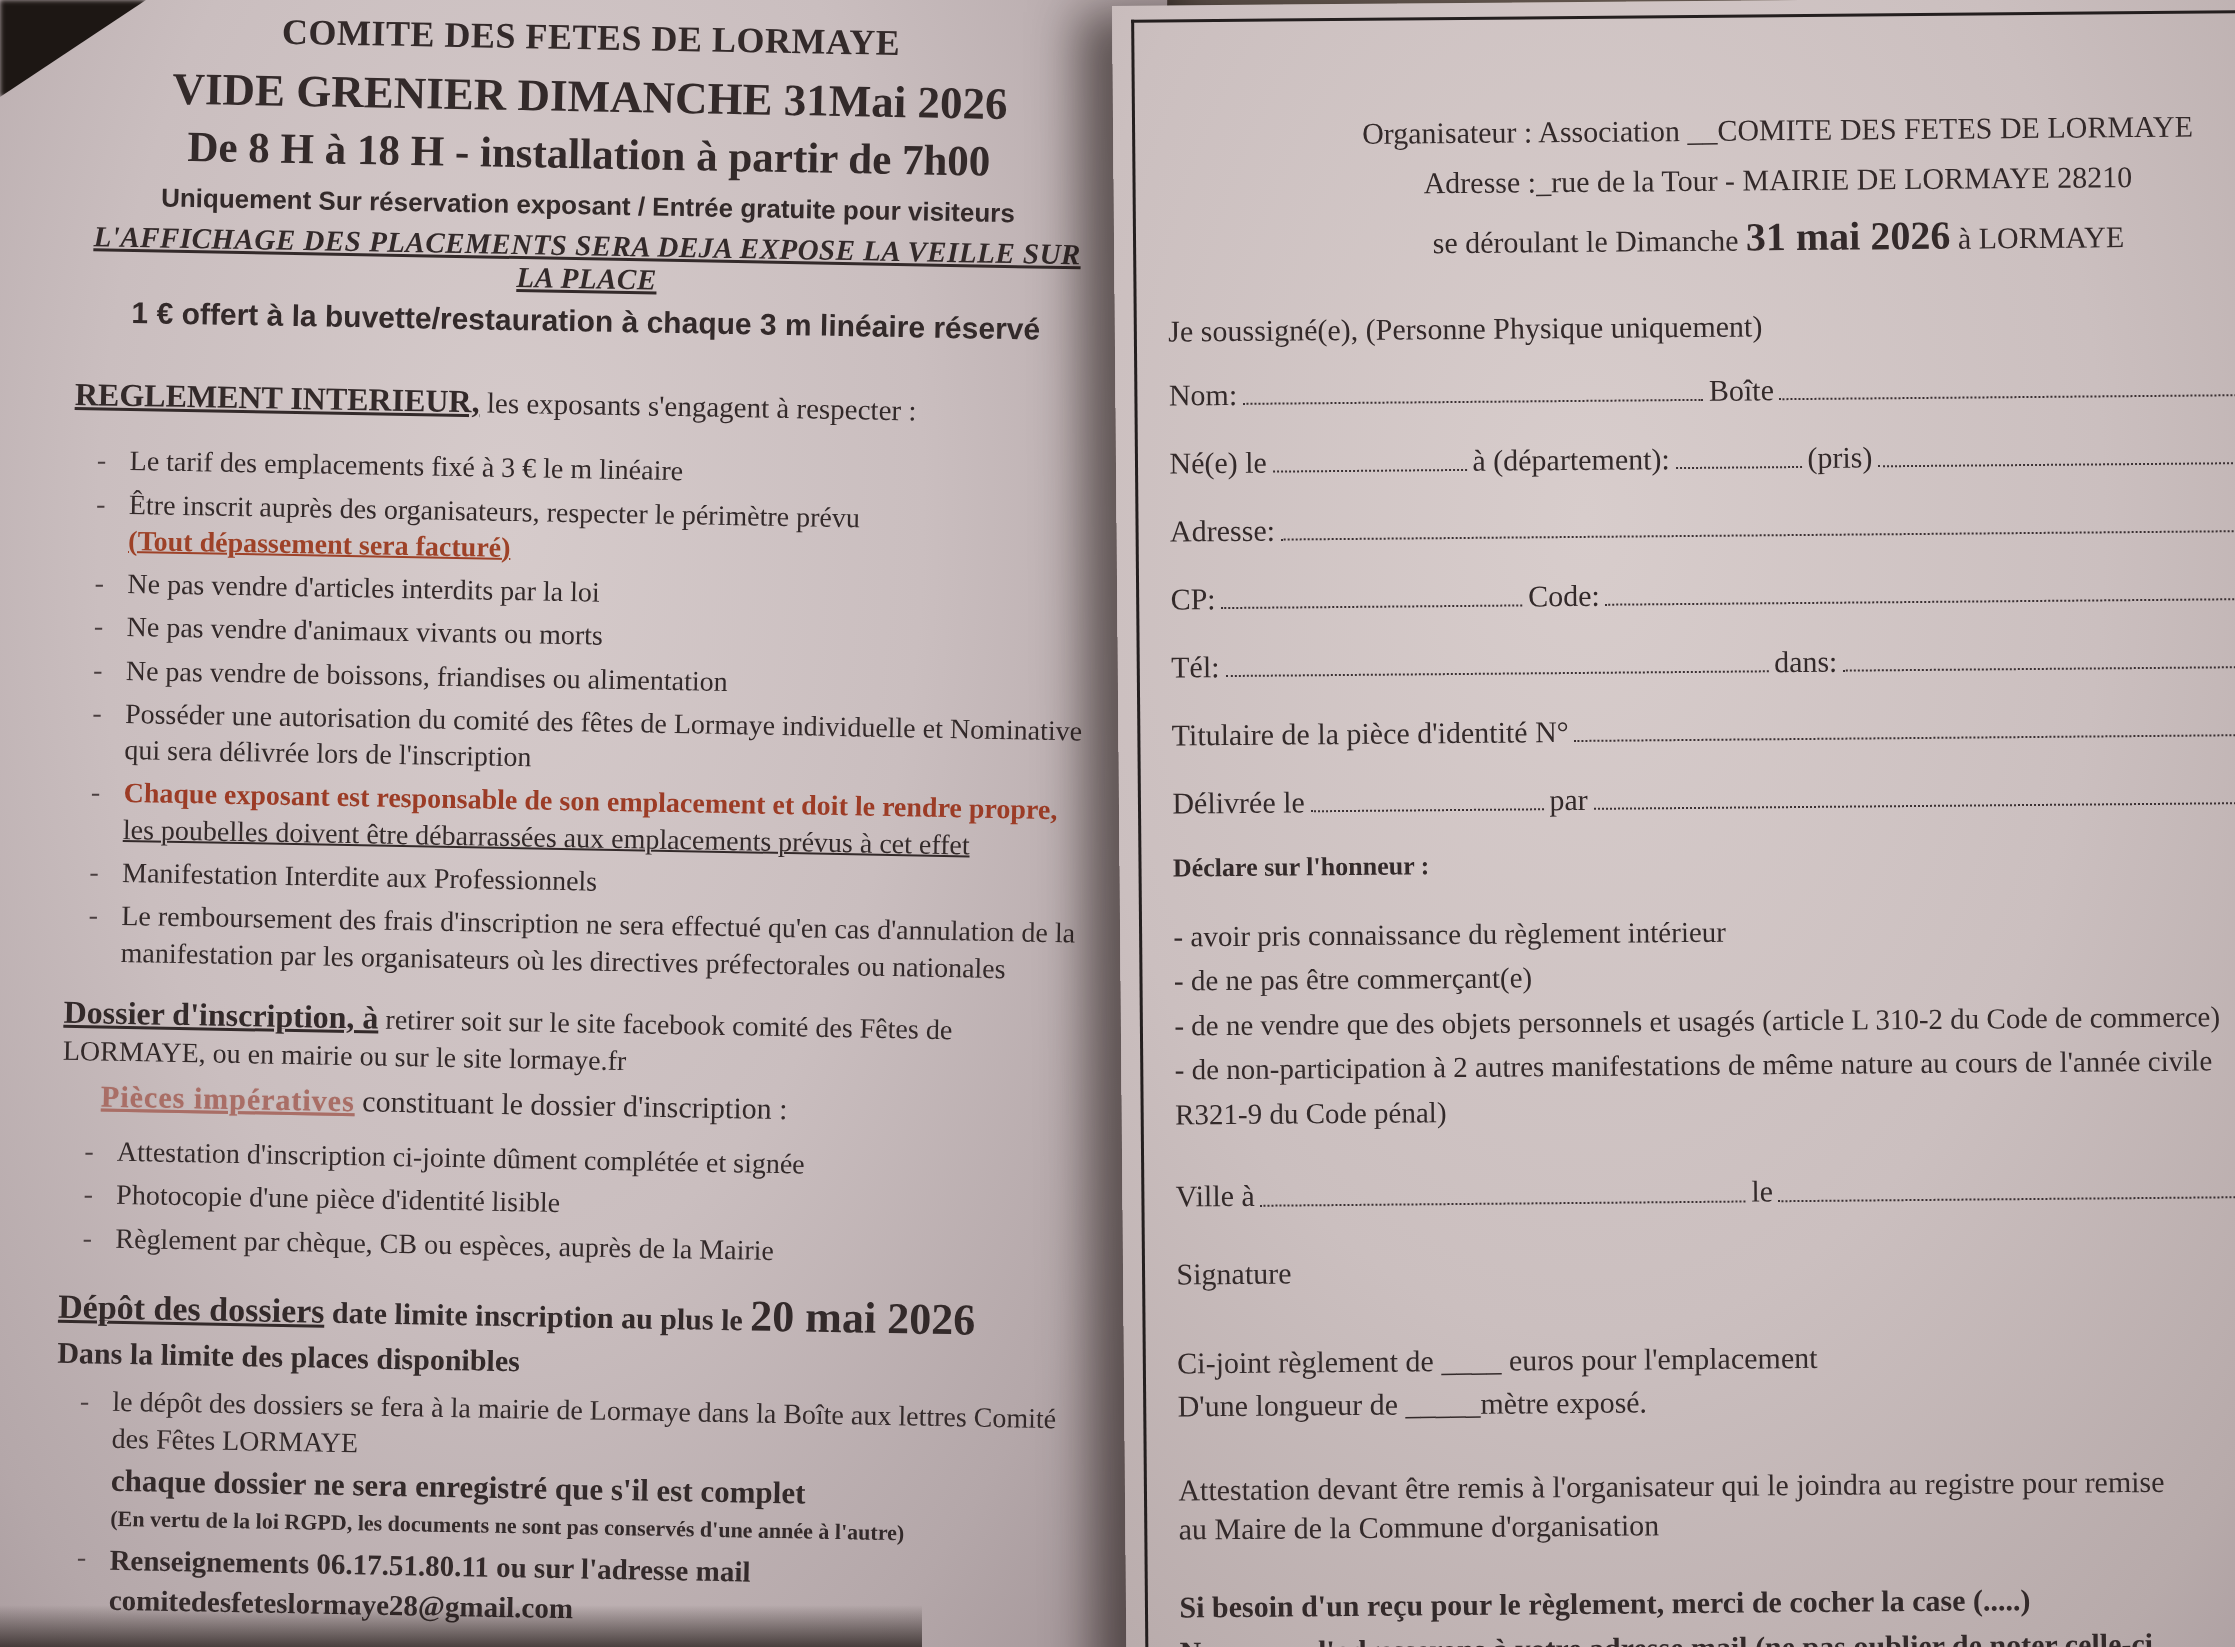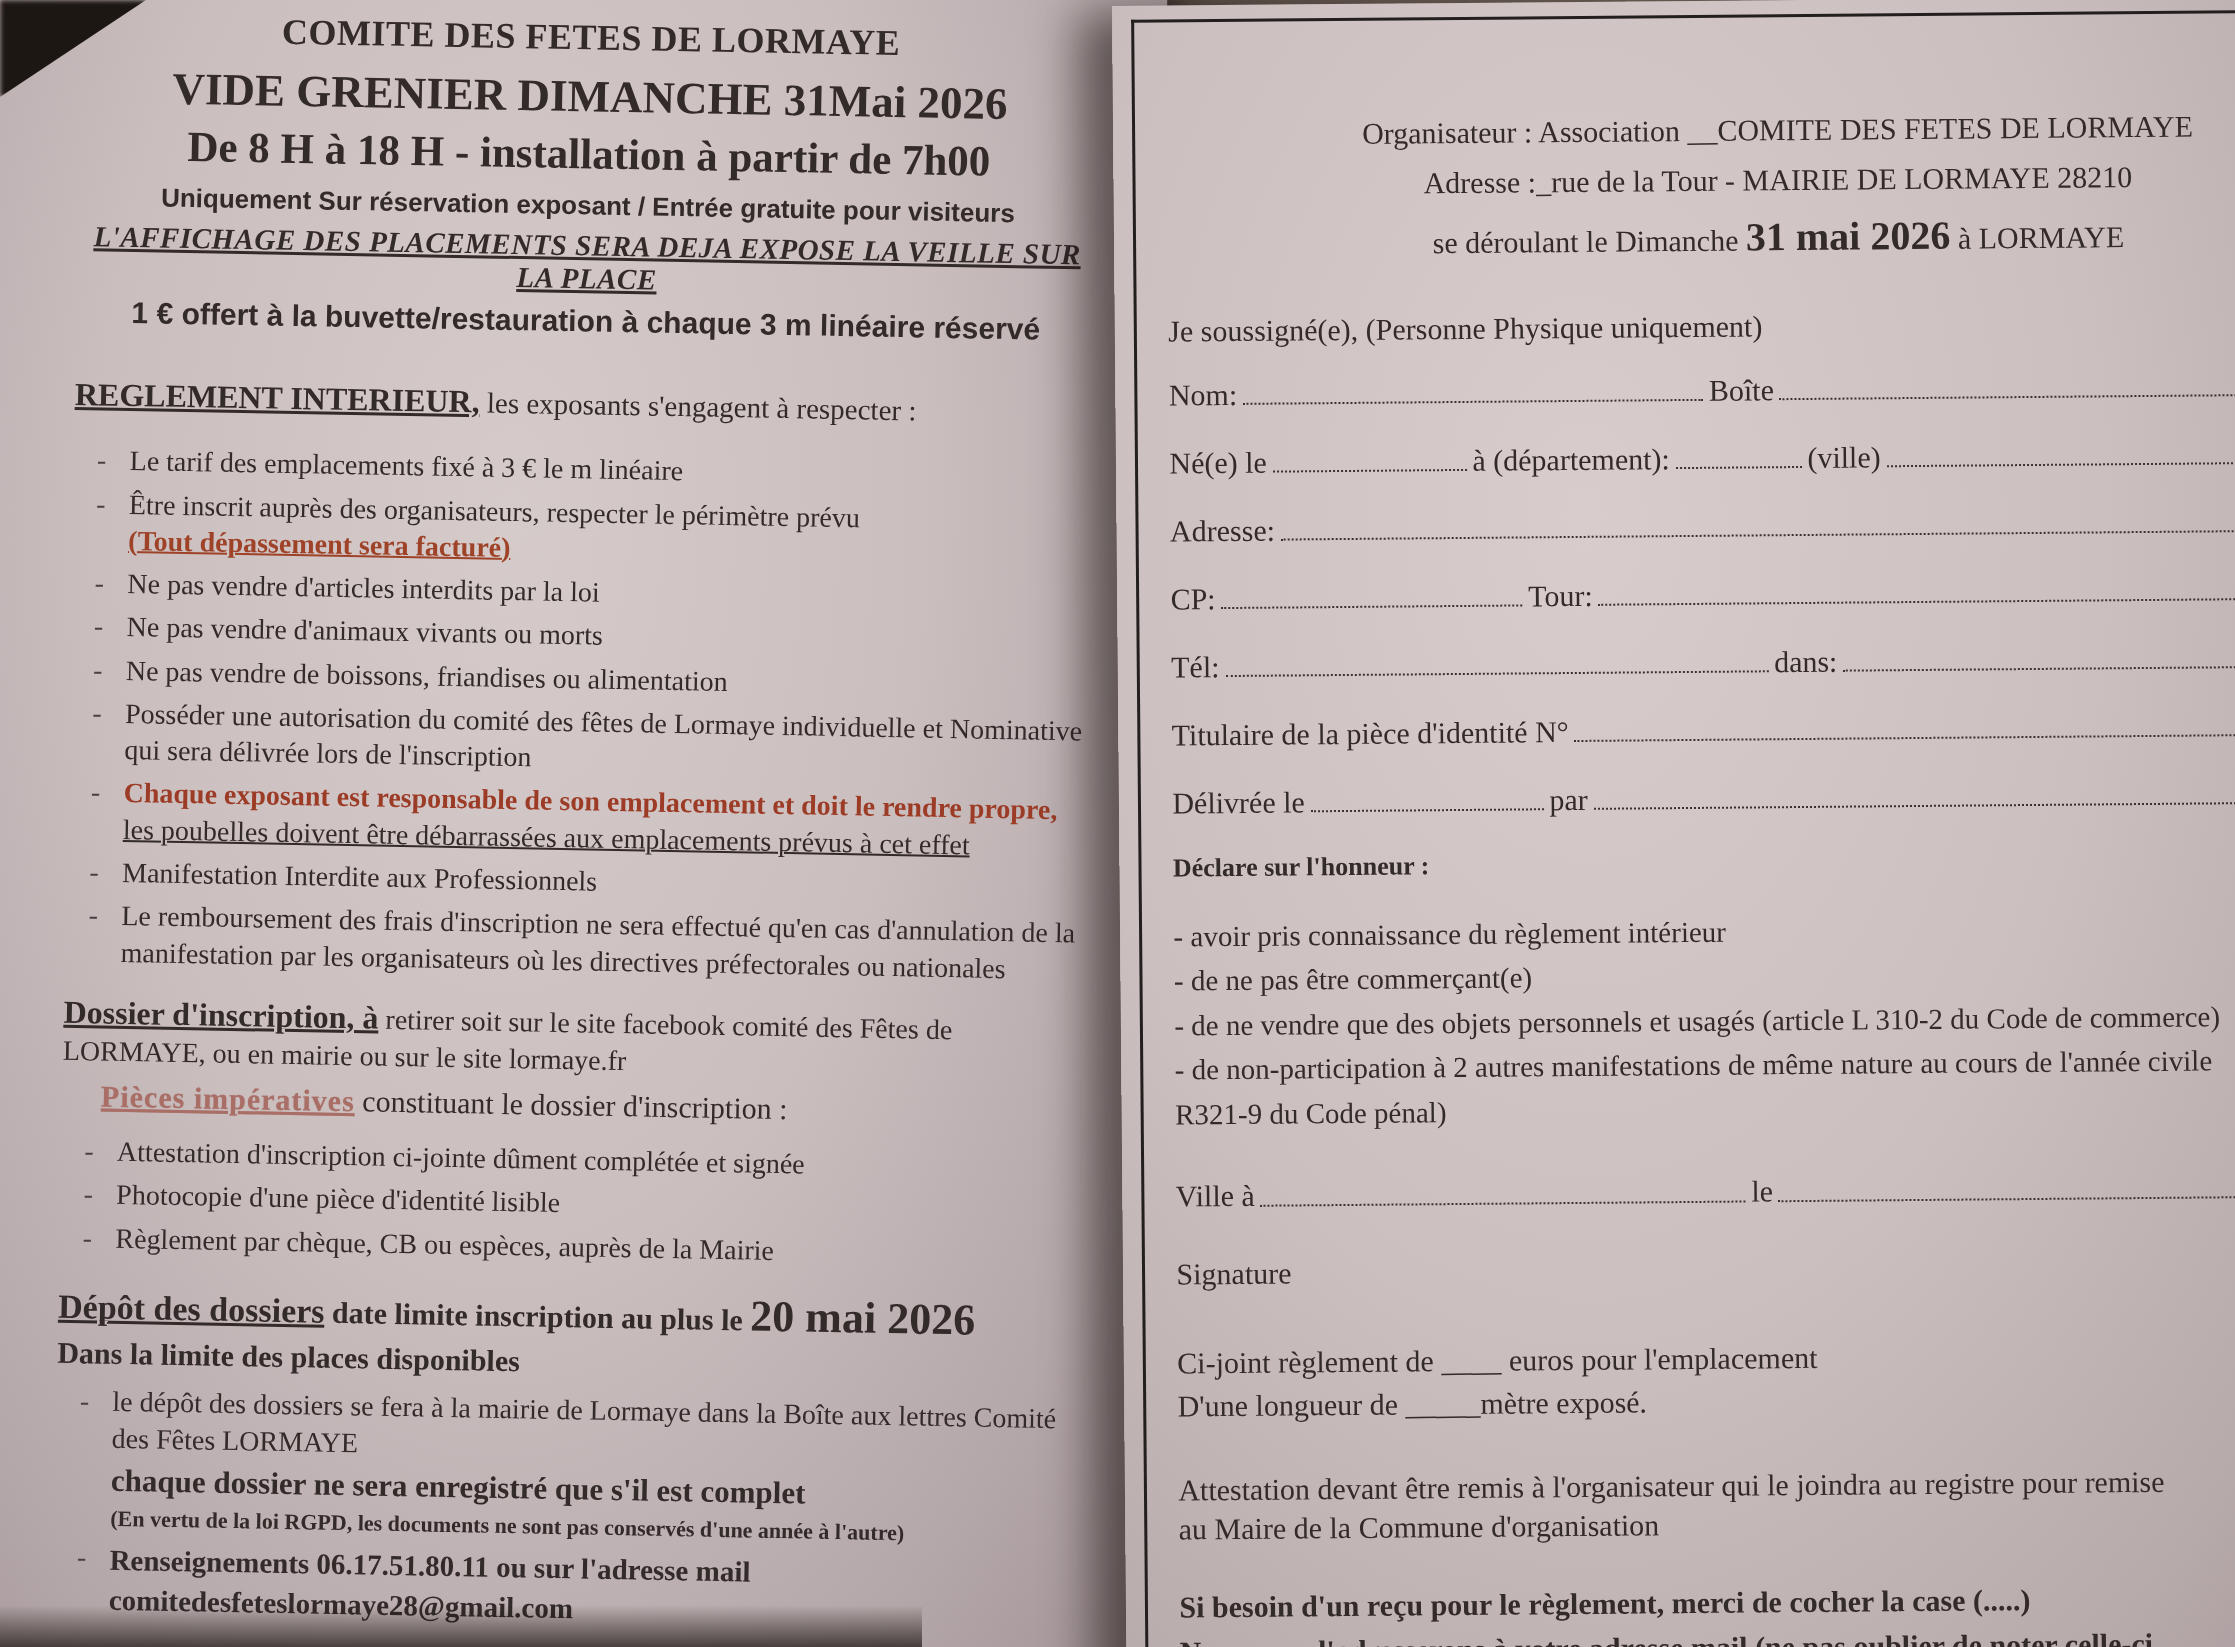--- a/index.html
+++ b/index.html
@@ -200,33 +200,33 @@
           <span class="dots"></span>
           <span class="lbl">Boîte</span>
           <span class="dots"></span>
         </div>
 
         <div class="form-row">
           <span class="lbl">Né(e) le</span>
           <span class="dots w220"></span>
           <span class="lbl">à (département):</span>
           <span class="dots w150"></span>
-          <span class="lbl">(ville)</span>
+          <span class="lbl">(pris)</span>
           <span class="dots"></span>
         </div>
 
         <div class="form-row">
           <span class="lbl">Adresse:</span>
           <span class="dots"></span>
         </div>
 
         <div class="form-row">
           <span class="lbl">CP:</span>
           <span class="dots w330"></span>
-          <span class="lbl">Tour:</span>
+          <span class="lbl">Code:</span>
           <span class="dots"></span>
         </div>
 
         <div class="form-row">
           <span class="lbl">Tél:</span>
           <span class="dots w560"></span>
           <span class="lbl">dans:</span>
           <span class="dots"></span>
         </div>
 

